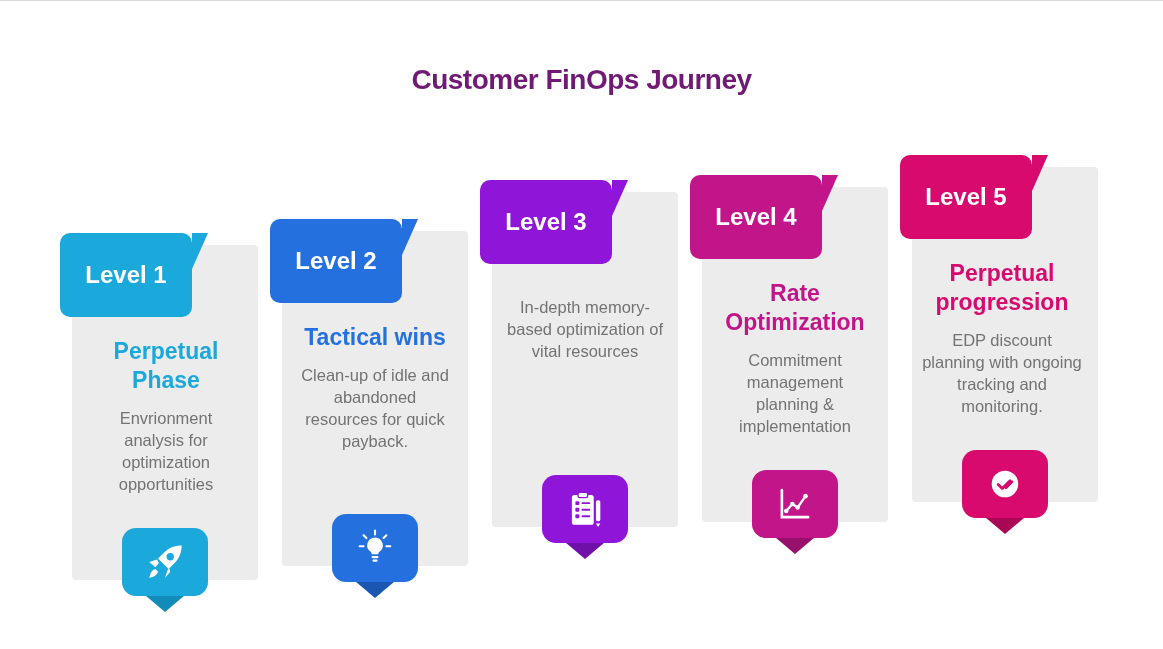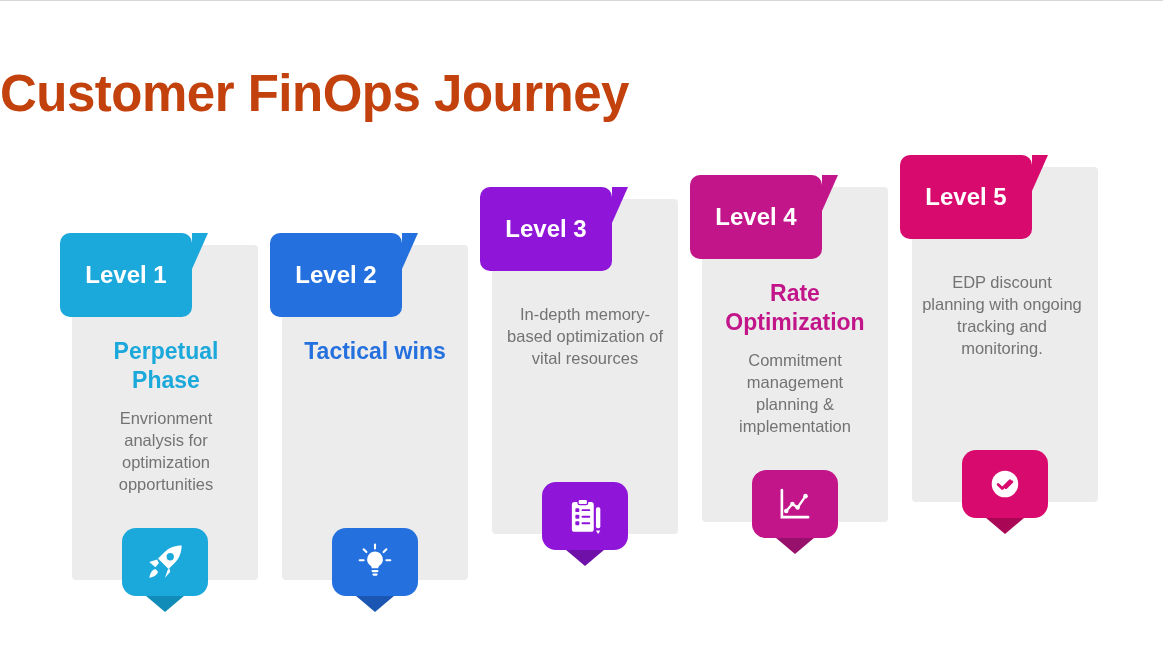--- a/index.html
+++ b/index.html
@@ -7,22 +7,22 @@
     position:relative;
     width:1163px;height:649px;
     background:#ffffff;
     font-family:"Liberation Sans", sans-serif;
     overflow:hidden;
   }
   .frame-top{position:absolute;top:0;left:0;right:0;height:1px;background:#d8d8d8;}
 
   .page-title{
     position:absolute;top:64px;left:0;width:100%;
-    margin:0;
-    font-size:51px;font-weight:800;letter-spacing:-0.5px;color:#c2410c;
+    text-align:center;margin:0;
+    font-size:28px;font-weight:800;letter-spacing:-0.5px;color:#701a75;
   }
 
   .card{
     position:absolute;
     width:186px;height:335px;
     background:#ECECEC;
     border-radius:4px;
     text-align:center;
     box-sizing:border-box;
     padding:92px 14px 0 14px;
@@ -104,25 +104,26 @@
             <path d="M15 21l-9 3 7 6 4-5z"></path>
             <path d="M27 33l-3 9 6-7-1-4z"></path>
             <path d="M13 32c-4 1-6 5-7 10 5-1 9-3 10-7z"></path>
           </g>
           <circle cx="30" cy="18" r="4.2" style="fill:var(--c)"></circle>
         </svg>
       </div>
     </div>
   </section>
 
-  <section class="card lv2" style="left:282px;top:245px;">
+  <section class="card lv2" style="left:282px;top:231px;">
     <div class="badge">
       <span>Level 2</span>
     </div>
     <h2 class="card-title">Tactical wins</h2>
+    <p class="card-body">Clean-up of idle and abandoned resources for quick payback.</p>
     <div class="icon-wrap">
       <div class="icon-tail"></div>
       <div class="icon-square">
         <svg viewBox="0 0 48 48" width="42" height="42" aria-hidden="true">
           <g fill="#ffffff">
             <path d="M24 12a9 9 0 0 0-5 16.4c.8.6 1.3 1.5 1.3 2.6h7.4c0-1.1.5-2 1.3-2.6A9 9 0 0 0 24 12z"></path>
             <rect x="20" y="33" width="8" height="2.6" rx="1.3"></rect>
             <rect x="21" y="37" width="6" height="2.6" rx="1.3"></rect>
           </g>
           <g stroke="#ffffff" stroke-width="2.4" stroke-linecap="round">
@@ -130,21 +131,21 @@
             <path d="M11 9.5l3.2 3.2"></path>
             <path d="M37 9.5l-3.2 3.2"></path>
             <path d="M6.5 22h4.5"></path>
             <path d="M37 22h4.5"></path>
           </g>
         </svg>
       </div>
     </div>
   </section>
 
-  <section class="card lv3" style="left:492px;top:199px;">
+  <section class="card lv3" style="left:492px;top:192px;">
     <div class="badge">
       <span>Level 3</span>
     </div>
     <p class="card-body">In-depth memory-based optimization of vital resources</p>
     <div class="icon-wrap">
       <div class="icon-tail"></div>
       <div class="icon-square">
         <svg viewBox="0 0 48 48" width="42" height="42" aria-hidden="true">
           <rect x="9" y="8" width="25" height="34" rx="3" fill="#ffffff"></rect>
           <rect x="16" y="5" width="11" height="6" rx="2" fill="#ffffff" style="stroke:var(--c)" stroke-width="1.6"></rect>
@@ -183,20 +184,21 @@
           </g>
         </svg>
       </div>
     </div>
   </section>
 
   <section class="card lv5" style="left:912px;top:167px;padding-left:8px;">
     <div class="badge">
       <span>Level 5</span>
     </div>
+    <h2 class="card-title">Perpetual progression</h2>
     <p class="card-body">EDP discount planning with ongoing tracking and monitoring.</p>
     <div class="icon-wrap">
       <div class="icon-tail"></div>
       <div class="icon-square">
         <svg viewBox="0 0 48 48" width="44" height="44" aria-hidden="true">
           <circle cx="24" cy="24" r="14.5" fill="#ffffff"></circle>
           <path d="M16.5 24.5l4.5 4.5 8.5-8.5" fill="none" style="stroke:var(--c)" stroke-width="3" stroke-linecap="round" stroke-linejoin="round"></path>
           <path d="M25 28l6.5-6.5" fill="none" style="stroke:var(--c)" stroke-width="3" stroke-linecap="round"></path>
         </svg>
       </div>

